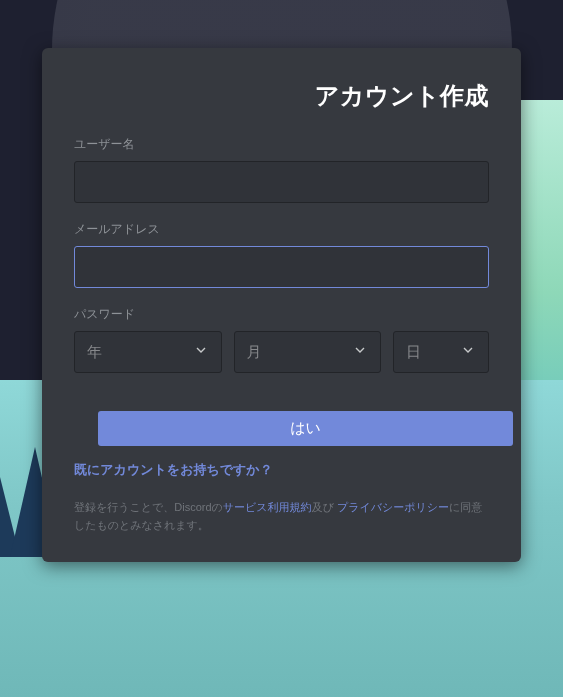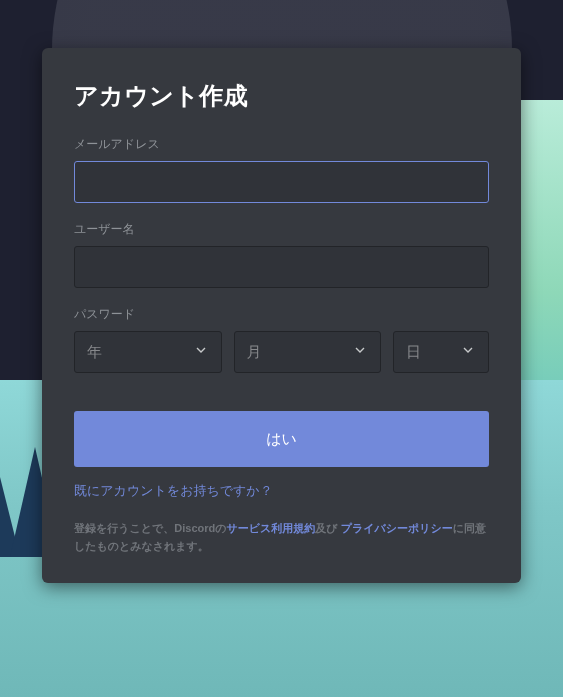--- a/index.html
+++ b/index.html
@@ -66,21 +66,21 @@
       width: 479px;
       background: #36393f;
       border-radius: 6px;
       box-shadow: 0 4px 18px rgba(0,0,0,0.5);
       padding: 32px 32px 28px 32px;
     }
     .title {
       color: #ffffff;
       font-size: 24px;
       font-weight: 700;
-      text-align: left;
+      text-align: right;
       margin-bottom: 24px;
       letter-spacing: 0.5px;
     }
     .field {
       margin-bottom: 18px;
     }
     .label {
       color: #8e9297;
       font-size: 12px;
       font-weight: 500;
@@ -126,43 +126,44 @@
     }
     .chevron {
       position: absolute;
       right: 12px;
       top: 50%;
       transform: translateY(-50%);
       color: #c7c9cb;
     }
     .submit-btn {
       width: 100%;
-      height: 56px;
+      height: 35px;
       background: #7289da;
       border: none;
       border-radius: 3px;
       color: #ffffff;
       font-size: 15px;
       font-weight: 500;
       cursor: pointer;
       margin-top: 20px;
       margin-bottom: 14px;
+      margin-left: 24px;
     }
     .login-link {
       color: #7289da;
       font-size: 13px;
       text-decoration: none;
       display: inline-block;
       margin-bottom: 20px;
+      font-weight: bold;
     }
     .terms {
       color: #70747a;
       font-size: 11px;
       line-height: 1.6;
-      font-weight: bold;
     }
     .terms a {
       color: #7289da;
       text-decoration: none;
     }
   </style>
 </head>
 <body>
 
 <div class="bg">
@@ -173,27 +174,27 @@
     <div class="tree" style="left:0;bottom:0;width:40px;height:80px;"></div>
     <div class="tree" style="left:30px;bottom:0;width:50px;height:110px;"></div>
     <div class="tree" style="left:70px;bottom:0;width:40px;height:70px;"></div>
   </div>
 </div>
 
 <div class="modal">
   <h1 class="title">アカウント作成</h1>
 
   <div class="field">
+    <label class="label">ユーザー名</label>
+    <input class="input" type="text" style="">
+  </div>
+
+  <div class="field">
     <label class="label">メールアドレス</label>
     <input class="input focused" type="email" style="">
-  </div>
-
-  <div class="field">
-    <label class="label">ユーザー名</label>
-    <input class="input" type="text" style="">
   </div>
 
 
   <div class="field">
     <label class="label">パスワード</label>
     <div class="dob-row">
       <div class="select">
         <span class="select-label">年</span>
         <span class="chevron">
           <svg width="16" height="16" viewBox="0 0 24 24" fill="none" stroke="currentColor" stroke-width="2">

